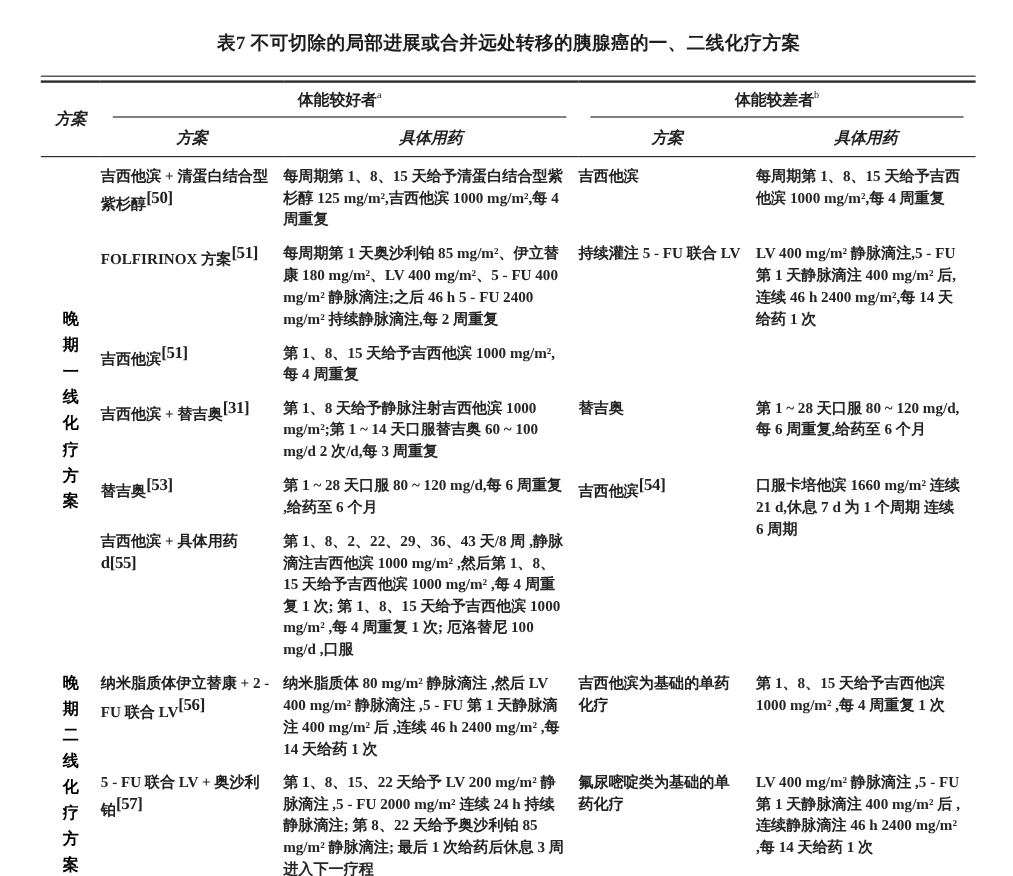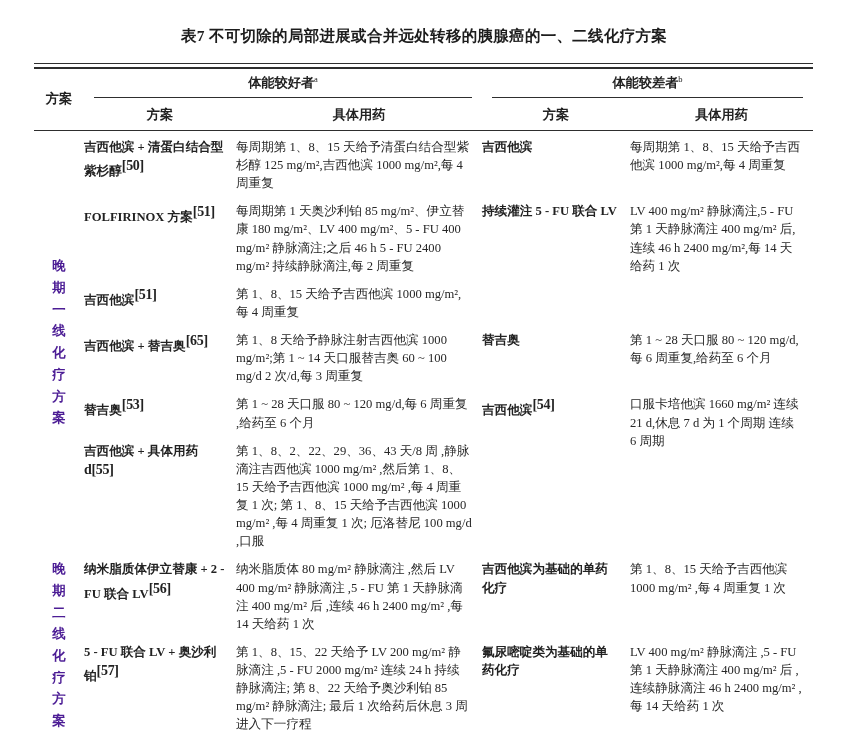--- a/index.html
+++ b/index.html
@@ -35,20 +35,21 @@
   thead th {
     font-size: 13.2px;
     font-weight: 700;
     padding: 3px 2px;
     text-align: center;
     color: #222;
   }
   thead th.scheme-root { vertical-align: middle; }
   thead tr.sub th, thead th.scheme-root {
     border-bottom: 1.6px solid #2e2e2e;
+    font-style: italic;
   }
   .grp {
     display: block;
     margin: 0 8px;
     padding: 2px 0 5px 0;
     border-bottom: 1.4px solid #2e2e2e;
     text-align: center;
   }
   thead tr.sub th { padding: 5px 2px 6px 2px; }
   sup.hdr-sup { font-size: 8.5px; font-weight: 400; }
@@ -63,24 +64,24 @@
     padding: 0;
     font-weight: 600;
   }
   .vtext {
     width: 16px;
     margin: 0 auto;
     font-size: 13.4px;
     line-height: 1.62;
     word-break: break-all;
     text-align: center;
-    color: #4c1d95;
+    color: #000000;
   }
   td.name { font-weight: 700; color: #222; }
-  td.detail { font-weight: 400; color: #262626; }
+  td.detail { font-weight: 700; color: #262626; }
   sup.ref { font-size: 14px; font-weight: 600; letter-spacing: -0.3px; }
 </style>
 </head>
 <body>
 
 <div class="page">
 
   <div class="doc-title">表7 不可切除的局部进展或合并远处转移的胰腺癌的一、二线化疗方案</div>
 
   <div class="table-wrap">
@@ -127,21 +128,21 @@
           <td class="name" rowspan="2"><span>持续灌注 5 - FU 联合 LV</span></td>
           <td class="detail" rowspan="2">LV 400 mg/m² 静脉滴注,5 - FU 第 1 天静脉滴注 400 mg/m² 后,连续 46 h 2400 mg/m²,每 14 天给药 1 次</td>
         </tr>
 
         <tr>
           <td class="name"><span>吉西他滨</span><sup class="ref">[51]</sup></td>
           <td class="detail">第 1、8、15 天给予吉西他滨 1000 mg/m²,每 4 周重复</td>
         </tr>
 
         <tr>
-          <td class="name"><span>吉西他滨 + 替吉奥</span><sup class="ref">[65]</sup></td>
+          <td class="name"><span>吉西他滨 + 替吉奥</span><sup class="ref">[31]</sup></td>
           <td class="detail">第 1、8 天给予静脉注射吉西他滨 1000 mg/m²;第 1 ~ 14 天口服替吉奥 60 ~ 100 mg/d 2 次/d,每 3 周重复</td>
           <td class="name"><span>替吉奥</span></td>
           <td class="detail">第 1 ~ 28 天口服 80 ~ 120 mg/d,每 6 周重复,给药至 6 个月</td>
         </tr>
 
         <tr>
           <td class="name"><span>替吉奥</span><sup class="ref">[53]</sup></td>
           <td class="detail">第 1 ~ 28 天口服 80 ~ 120 mg/d,每 6 周重复 ,给药至 6 个月</td>
           <td class="name" rowspan="2"><span>吉西他滨</span><sup class="ref">[54]</sup></td>
           <td class="detail" rowspan="2">口服卡培他滨 1660 mg/m² 连续 21 d,休息 7 d 为 1 个周期 连续 6 周期</td>

